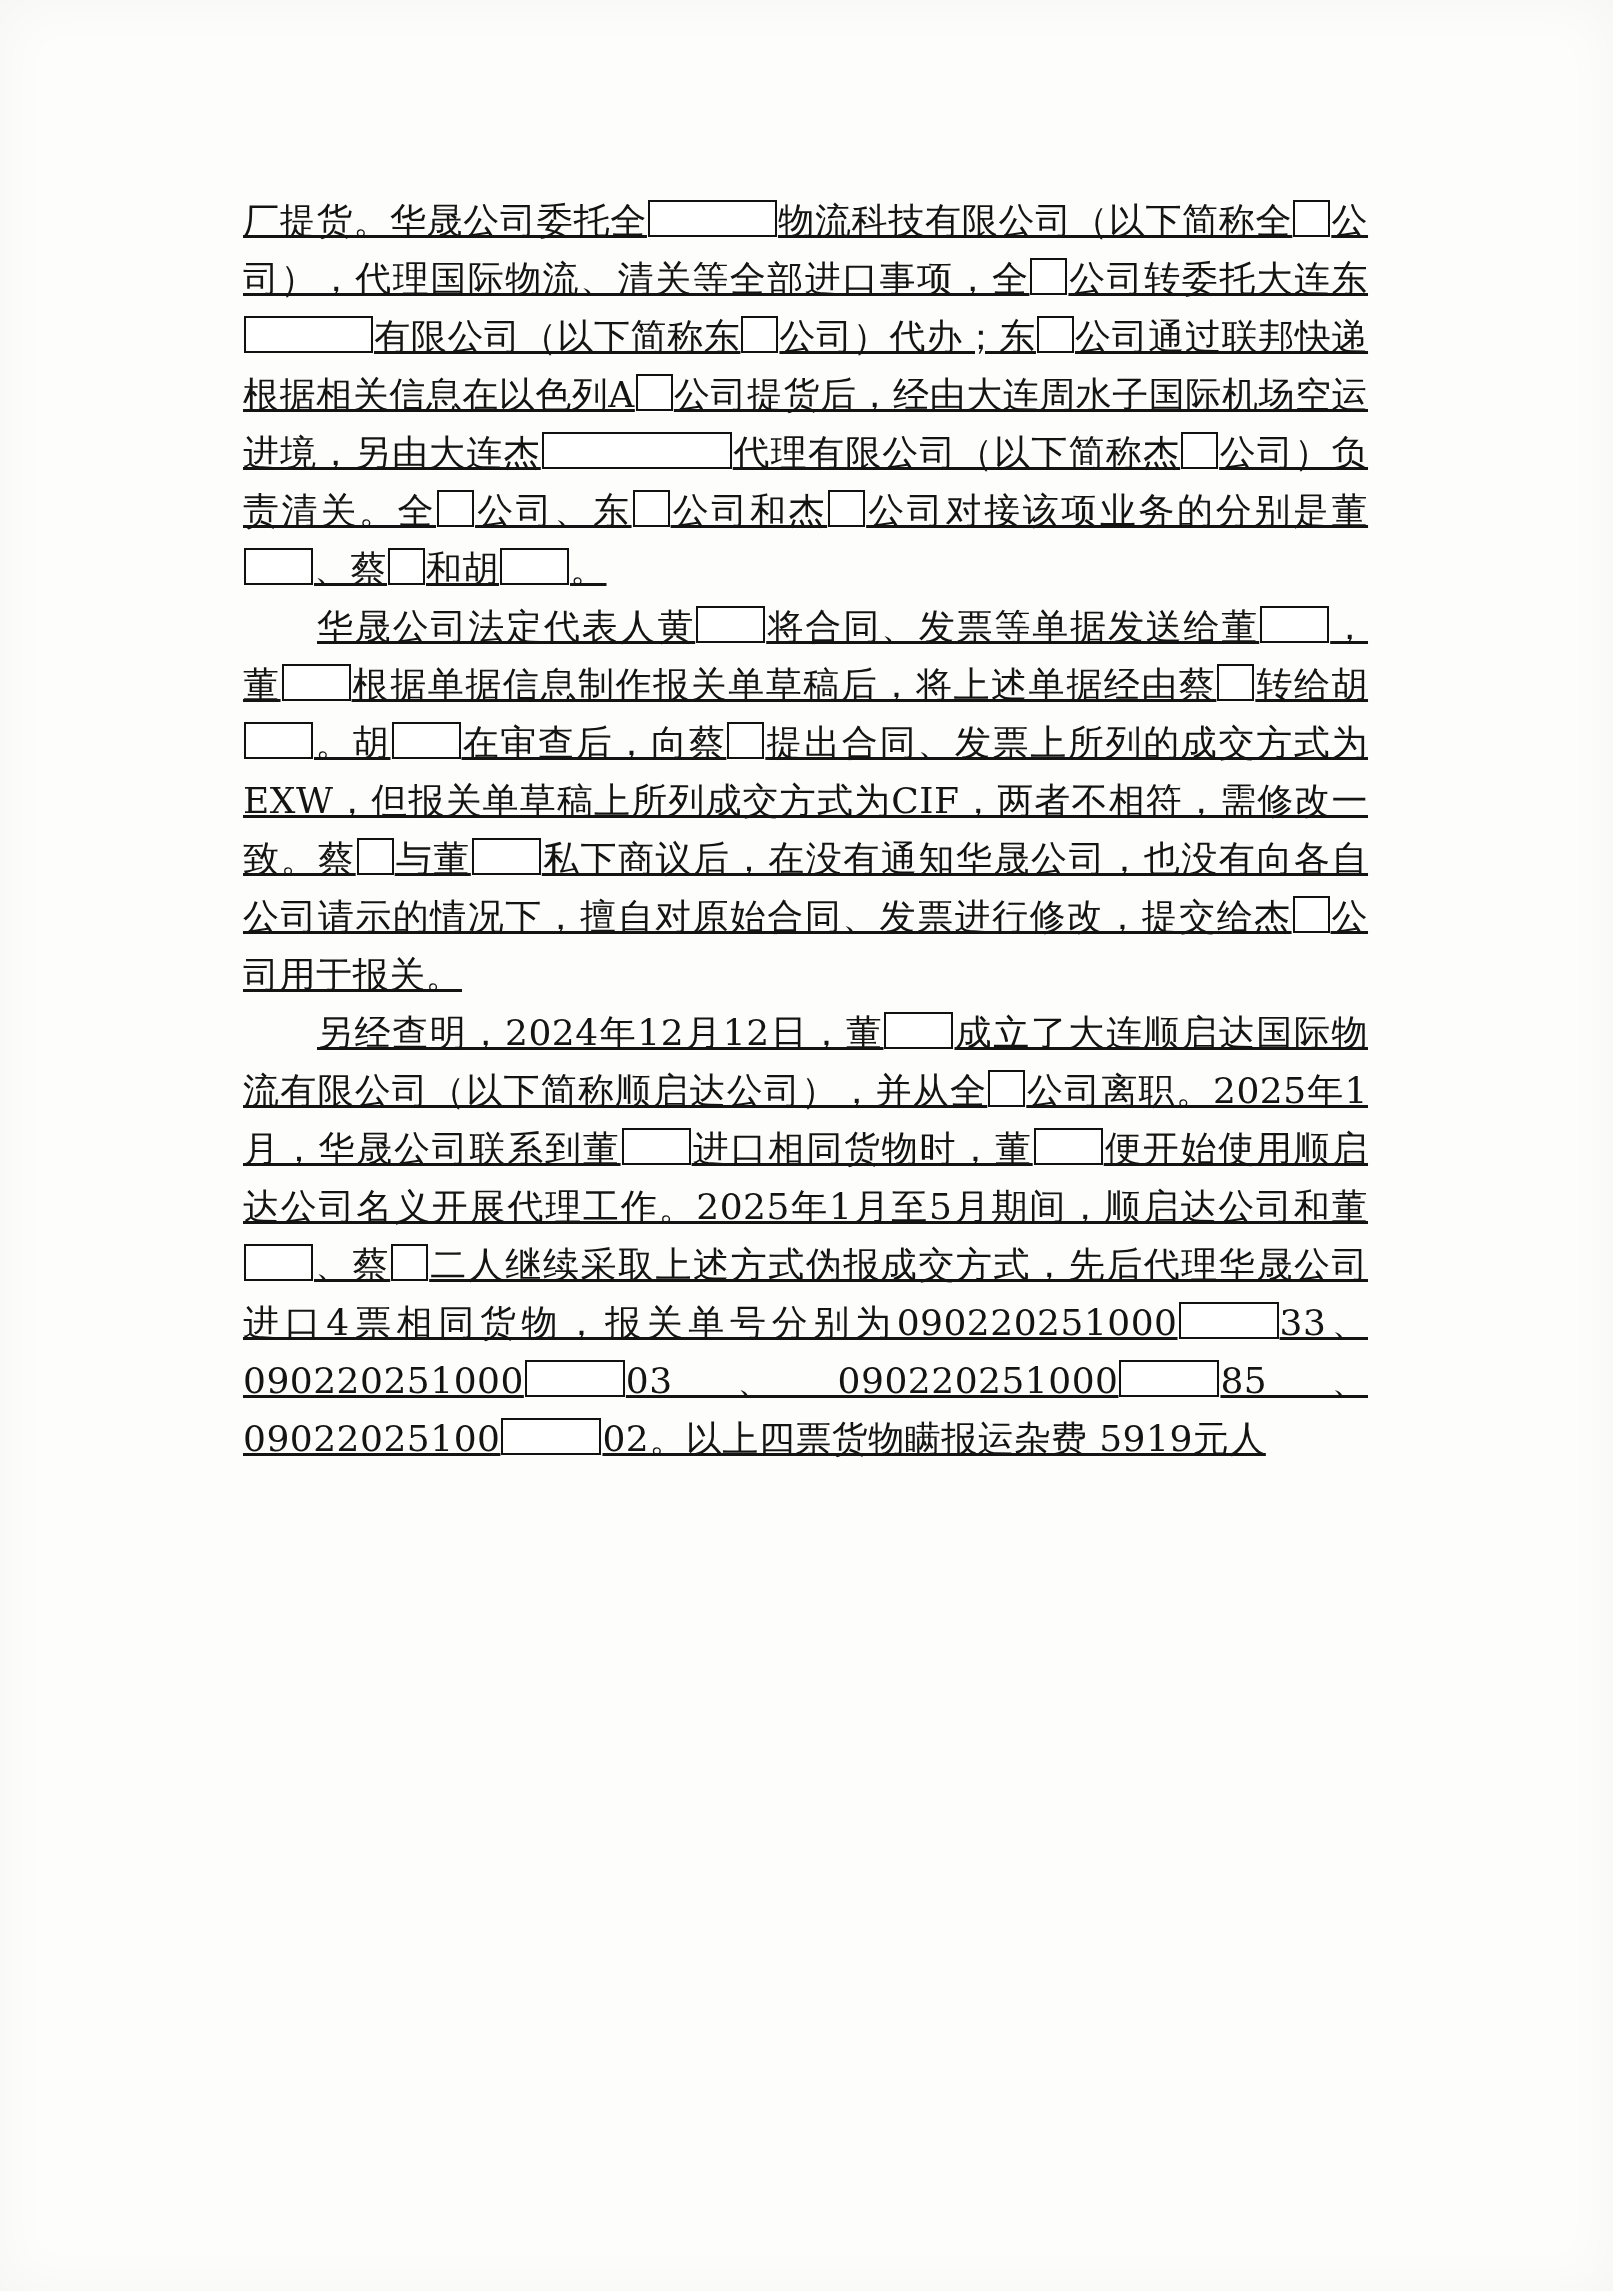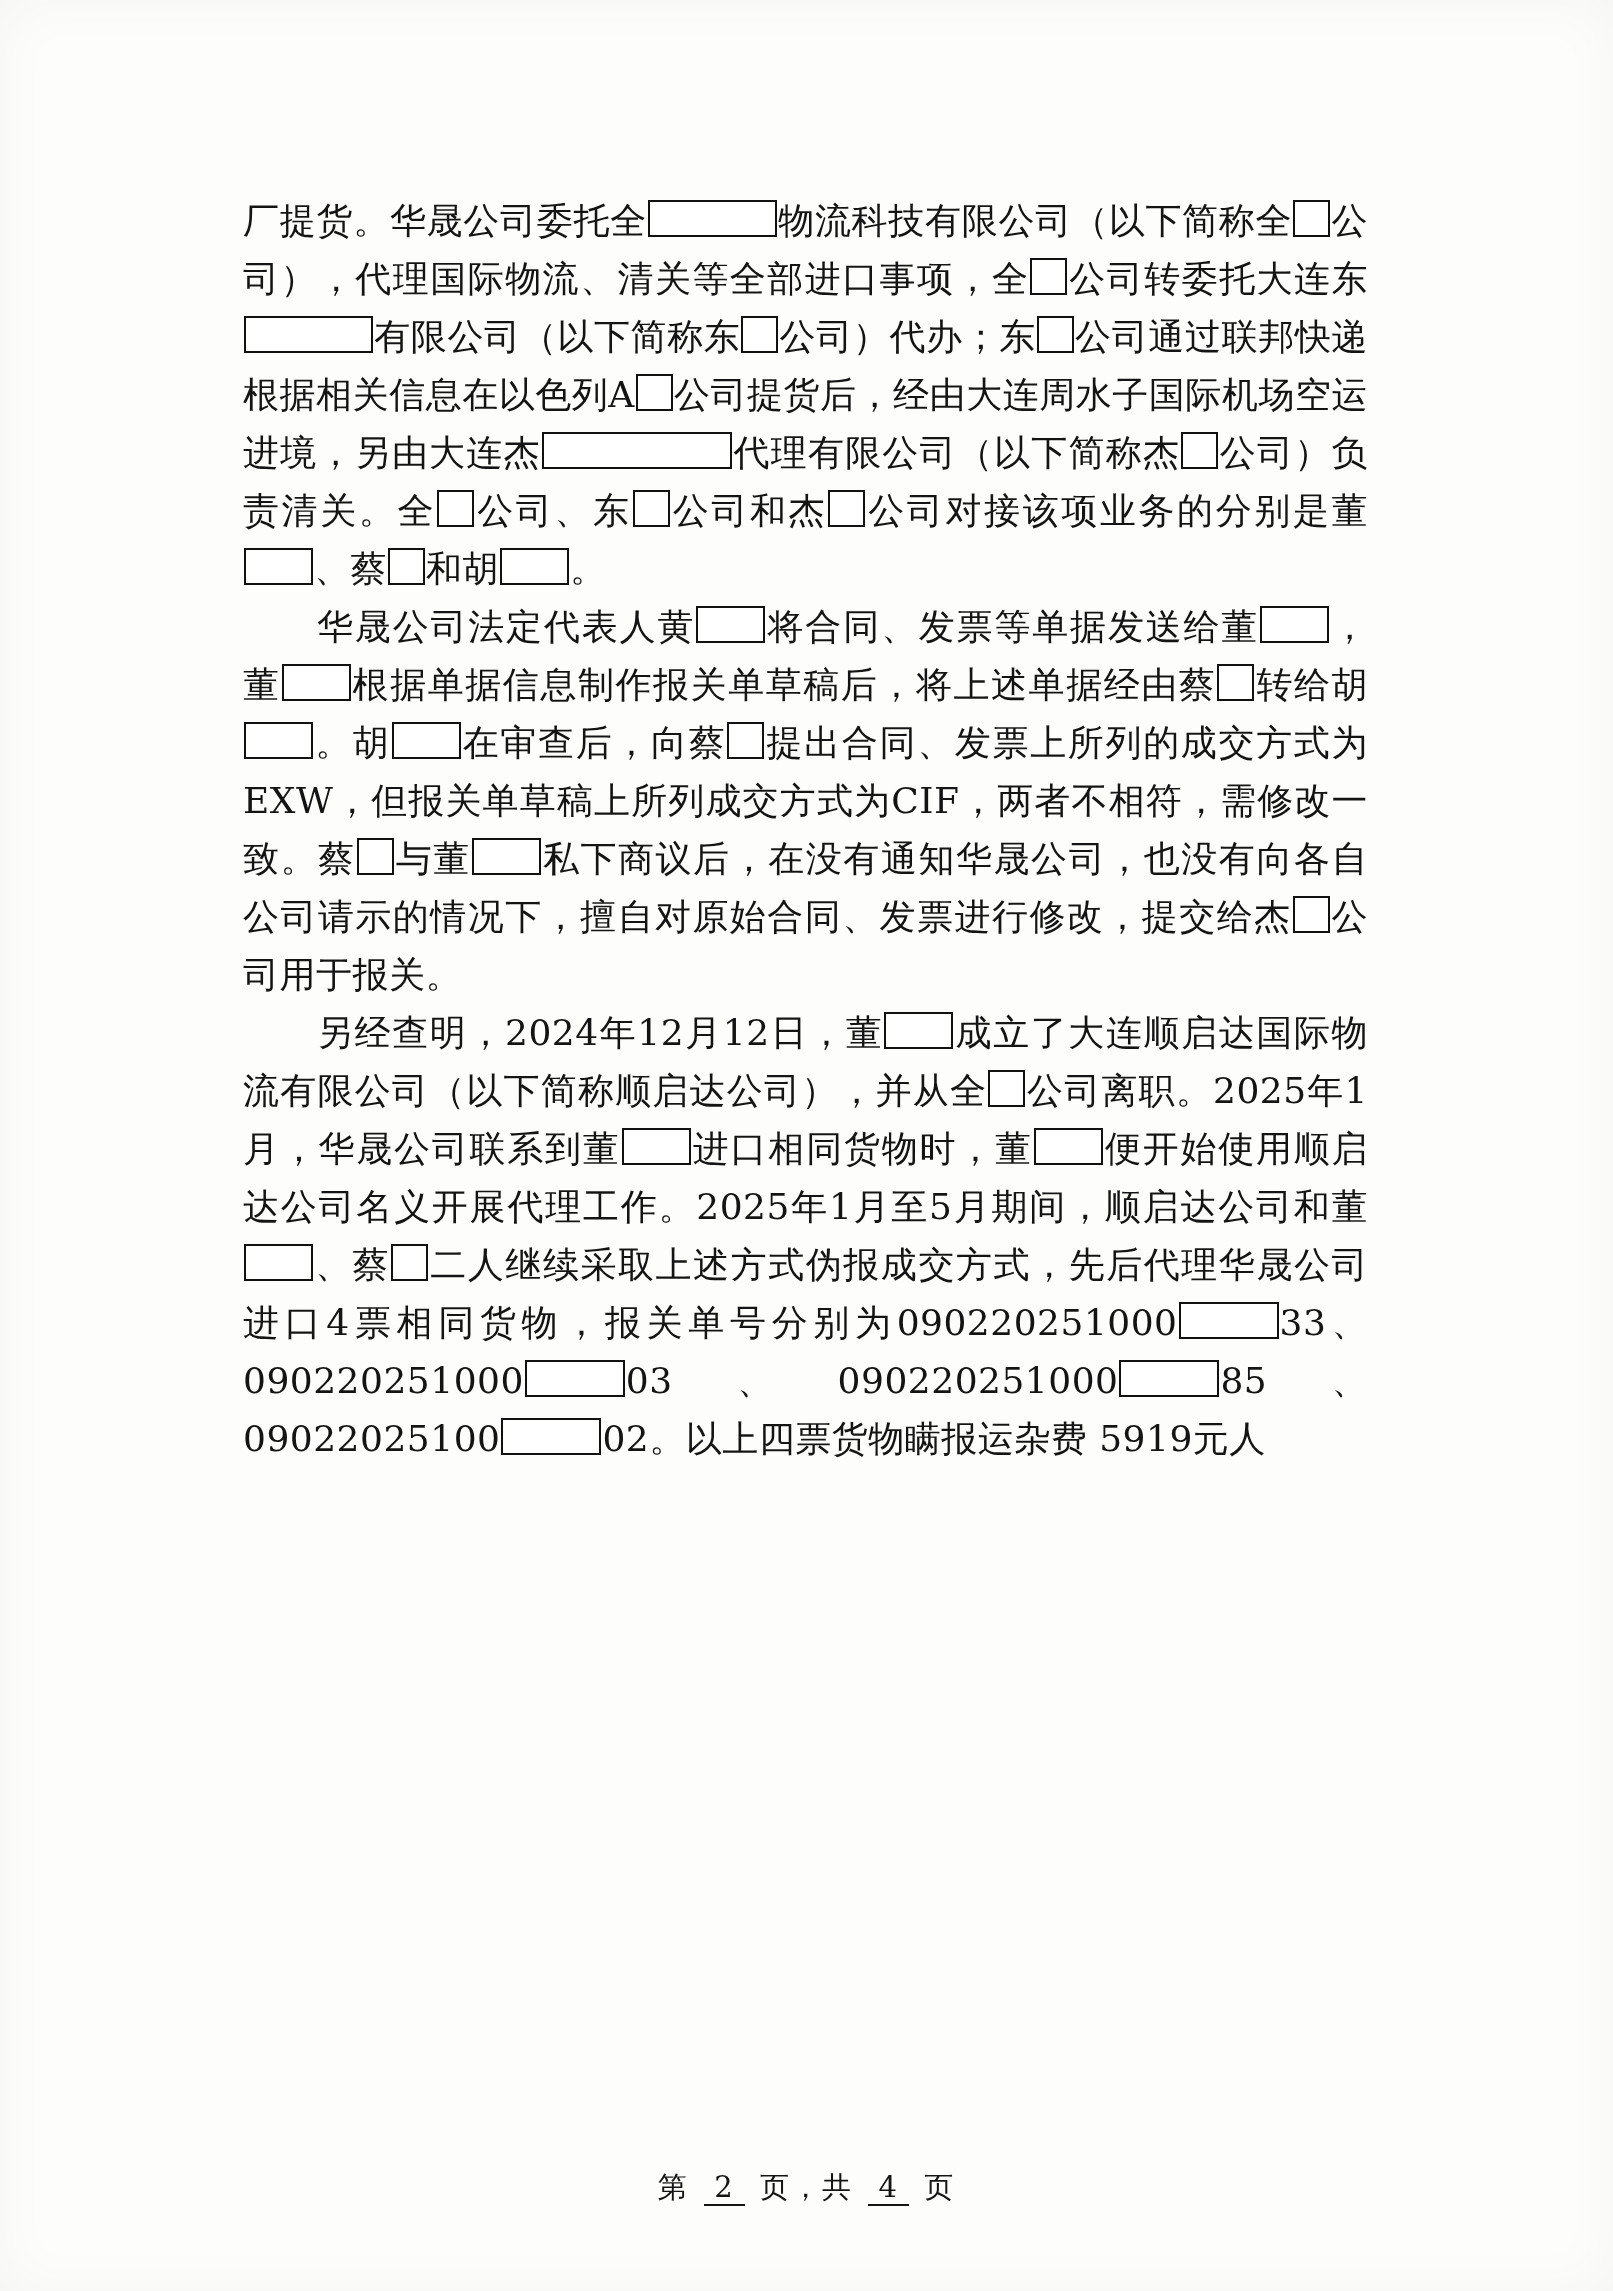--- a/index.html
+++ b/index.html
@@ -30,20 +30,21 @@
   }
   p.para {
     margin: 0;
     font-size: 36px;
     line-height: 58px;
     letter-spacing: 0.5px;
     text-align: justify;
     text-justify: inter-ideograph;
     font-family: "DejaVu Serif", "Liberation Serif", serif;
     color: #141414;
+    text-decoration: underline;
   }
   p.indent {
     text-indent: 74px;
   }
   
   .rb {
     display: inline-block;
     border: 2.5px solid #111;
     background: #fff;
     vertical-align: -3.9px;
@@ -85,23 +86,16 @@
 <body>
 
 <div class="page">
 
   <div class="content">
     <p class="para">厂提货。华晟公司委托全<span class="rb rb-4"></span>物流科技有限公司（以下简称全<span class="rb rb-1"></span>公司），代理国际物流、清关等全部进口事项，全<span class="rb rb-1"></span>公司转委托大连东<span class="rb rb-4"></span>有限公司（以下简称东<span class="rb rb-1"></span>公司）代办；东<span class="rb rb-1"></span>公司通过联邦快递根据相关信息在以色列A<span class="rb rb-1"></span>公司提货后，经由大连周水子国际机场空运进境，另由大连杰<span class="rb rb-6"></span>代理有限公司（以下简称杰<span class="rb rb-1"></span>公司）负责清关。全<span class="rb rb-1"></span>公司、东<span class="rb rb-1"></span>公司和杰<span class="rb rb-1"></span>公司对接该项业务的分别是董<span class="rb rb-2"></span>、蔡<span class="rb rb-1"></span>和胡<span class="rb rb-2"></span>。</p>
     <p class="para indent">华晟公司法定代表人黄<span class="rb rb-2"></span>将合同、发票等单据发送给董<span class="rb rb-2"></span>，董<span class="rb rb-2"></span>根据单据信息制作报关单草稿后，将上述单据经由蔡<span class="rb rb-1"></span>转给胡<span class="rb rb-2"></span>。胡<span class="rb rb-2"></span>在审查后，向蔡<span class="rb rb-1"></span>提出合同、发票上所列的成交方式为EXW，但报关单草稿上所列成交方式为CIF，两者不相符，需修改一致。蔡<span class="rb rb-1"></span>与董<span class="rb rb-2"></span>私下商议后，在没有通知华晟公司，也没有向各自公司请示的情况下，擅自对原始合同、发票进行修改，提交给杰<span class="rb rb-1"></span>公司用于报关。</p>
     <p class="para indent">另经查明，2024年12月12日，董<span class="rb rb-2"></span>成立了大连顺启达国际物流有限公司（以下简称顺启达公司），并从全<span class="rb rb-1"></span>公司离职。2025年1月，华晟公司联系到董<span class="rb rb-2"></span>进口相同货物时，董<span class="rb rb-2"></span>便开始使用顺启达公司名义开展代理工作。2025年1月至5月期间，顺启达公司和董<span class="rb rb-2"></span>、蔡<span class="rb rb-1"></span>二人继续采取上述方式伪报成交方式，先后代理华晟公司进口4票相同货物，报关单号分别为090220251000<span class="rb rb-3"></span>33、090220251000<span class="rb rb-3"></span>03、090220251000<span class="rb rb-3"></span>85、09022025100<span class="rb rb-3"></span>02。以上四票货物瞒报运杂费 5919元人</p>
   </div>
 
-  <div class="footer">
-    <span>第</span>
-    <span class="num">2</span>
-    <span>页，共</span>
-    <span class="num">4</span>
-    <span>页</span>
-  </div>
 
   <div class="scan-edge"></div>
 </div>
 
 
 </body></html>

